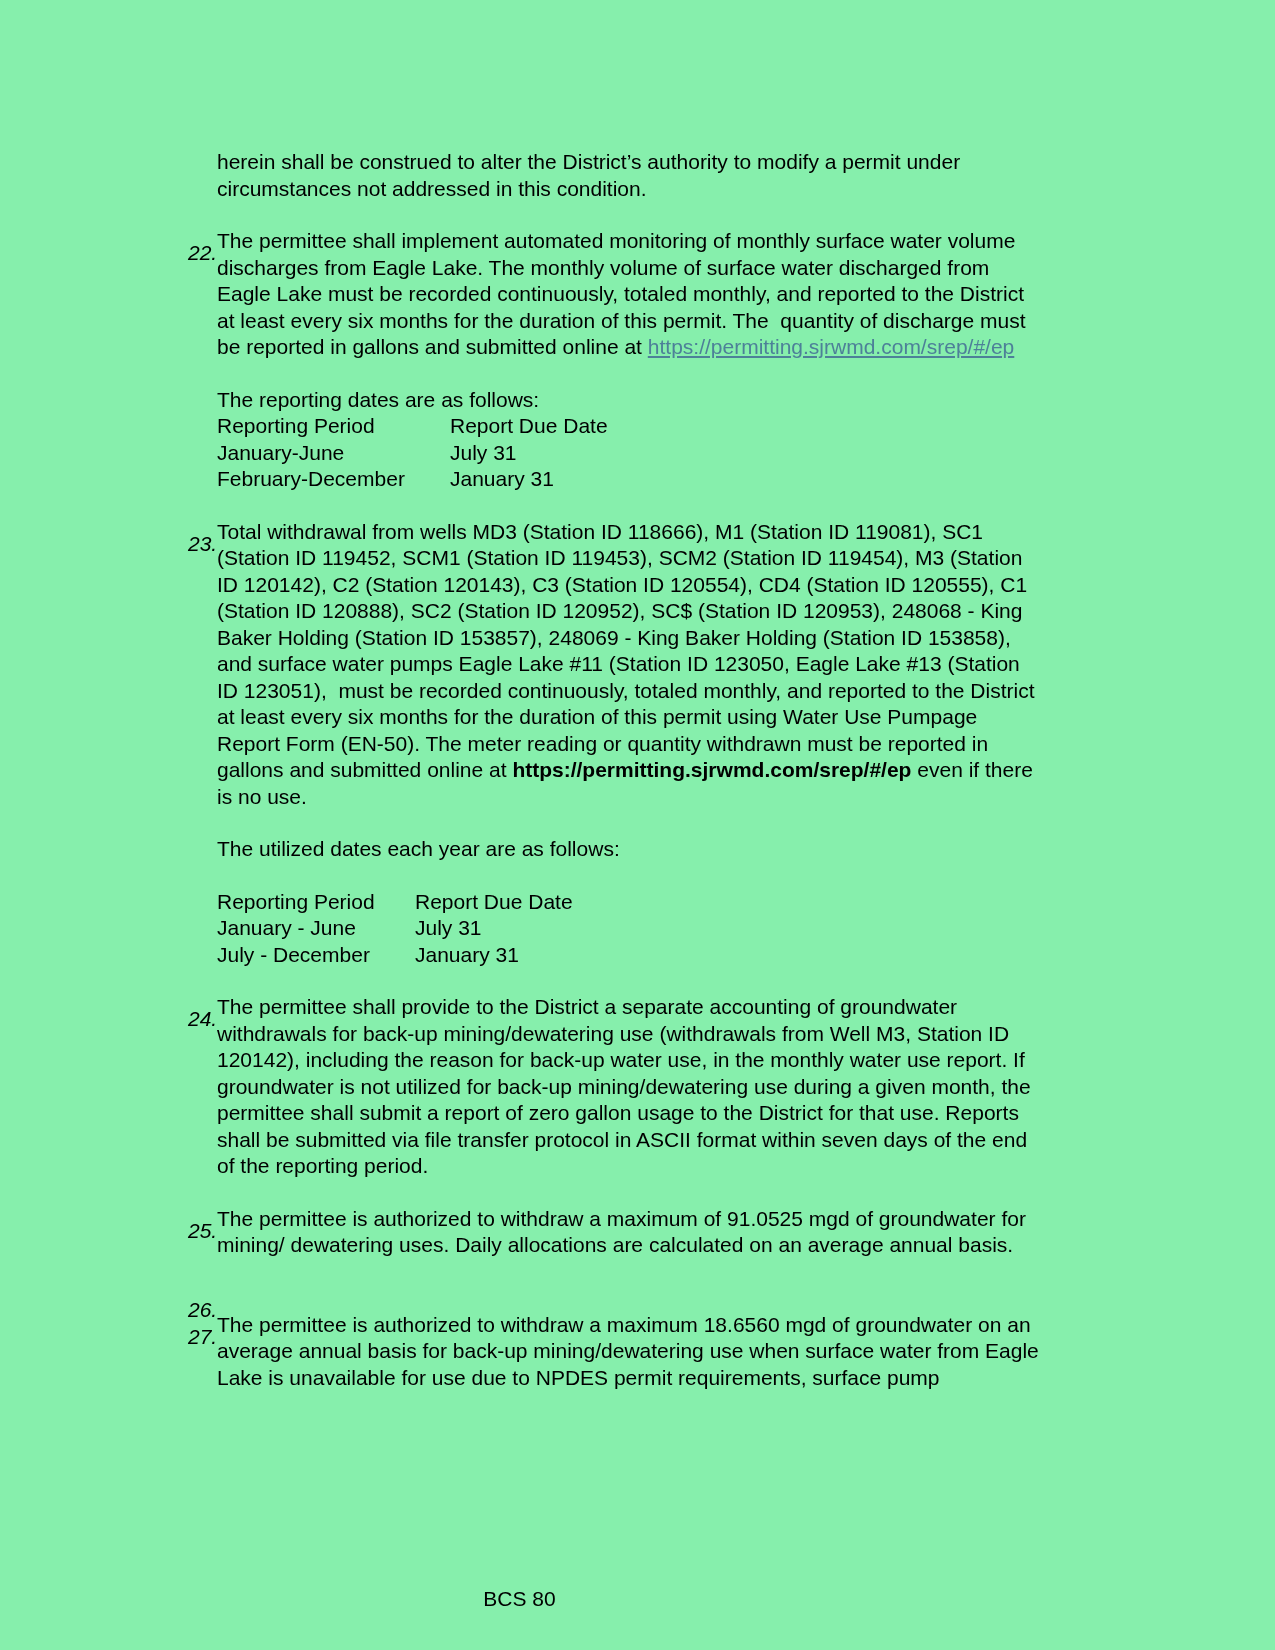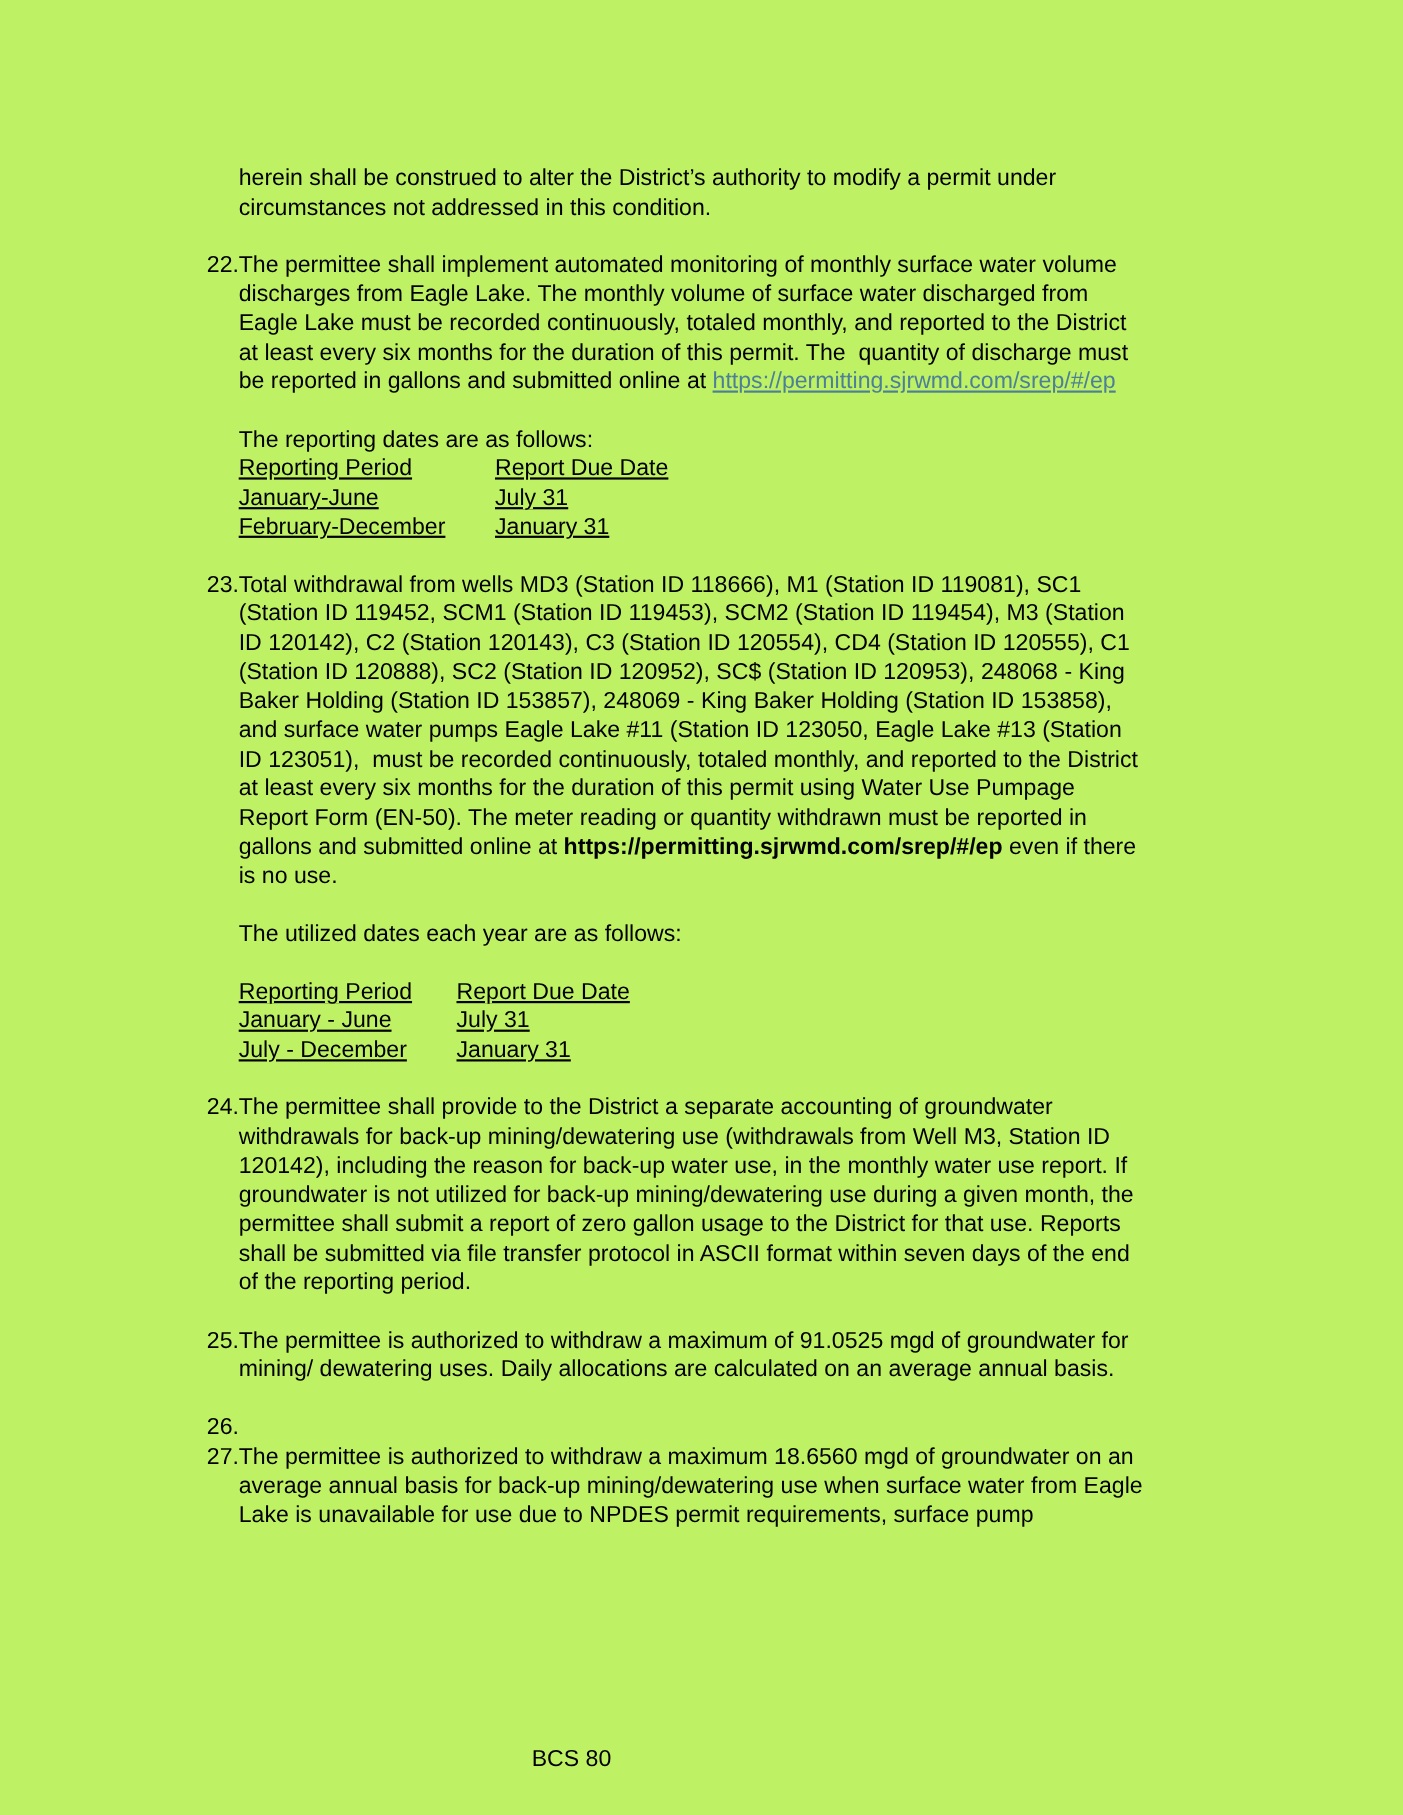--- a/index.html
+++ b/index.html
@@ -3,30 +3,30 @@
 <meta charset="utf-8">
 <style>
   :root { --link-color: #4d8098; --text-color: #000000; }
   * { box-sizing: border-box; }
   html, body { margin: 0; padding: 0; }
   body {
     width: 1275px; height: 1650px; background: #ffffff;
     font-family: "Liberation Sans", sans-serif;
     font-size: 21px; line-height: 26.5px; color: var(--text-color);
   }
-  .page { position: relative; width: 1275px; height: 1650px; overflow: hidden; background: #bef264; }
+  .page { position: relative; width: 1275px; height: 1650px; overflow: hidden; background: #86efac; }
   .content { position: absolute; left: 188px; top: 149px; width: 975px; }
   .block { margin: 0 0 26px 0; }
   .item { position: relative; padding-left: 29px; }
-  .num { position: absolute; left: 0; top: 0; }
+  .num { position: absolute; left: 0; top: 12px; font-style: italic; }
   .cont { padding-left: 29px; }
   .t { white-space: pre-wrap; }
   strong.t { font-weight: bold; }
   .link { color: var(--link-color); text-decoration: underline; cursor: pointer; white-space: pre-wrap; }
-  .grid { display: grid; text-decoration: underline; }
+  .grid { display: grid; }
   .grid1 { grid-template-columns: 233px auto; }
   .grid2 { grid-template-columns: 198px auto; }
   .gap-large { margin-top: 53px; }
   .footer { position: absolute; top: 1586px; left: 0; width: 1039px; text-align: center; }
 </style>
 </head>
 <body>
 
 <div class="page">
   <div class="content">

